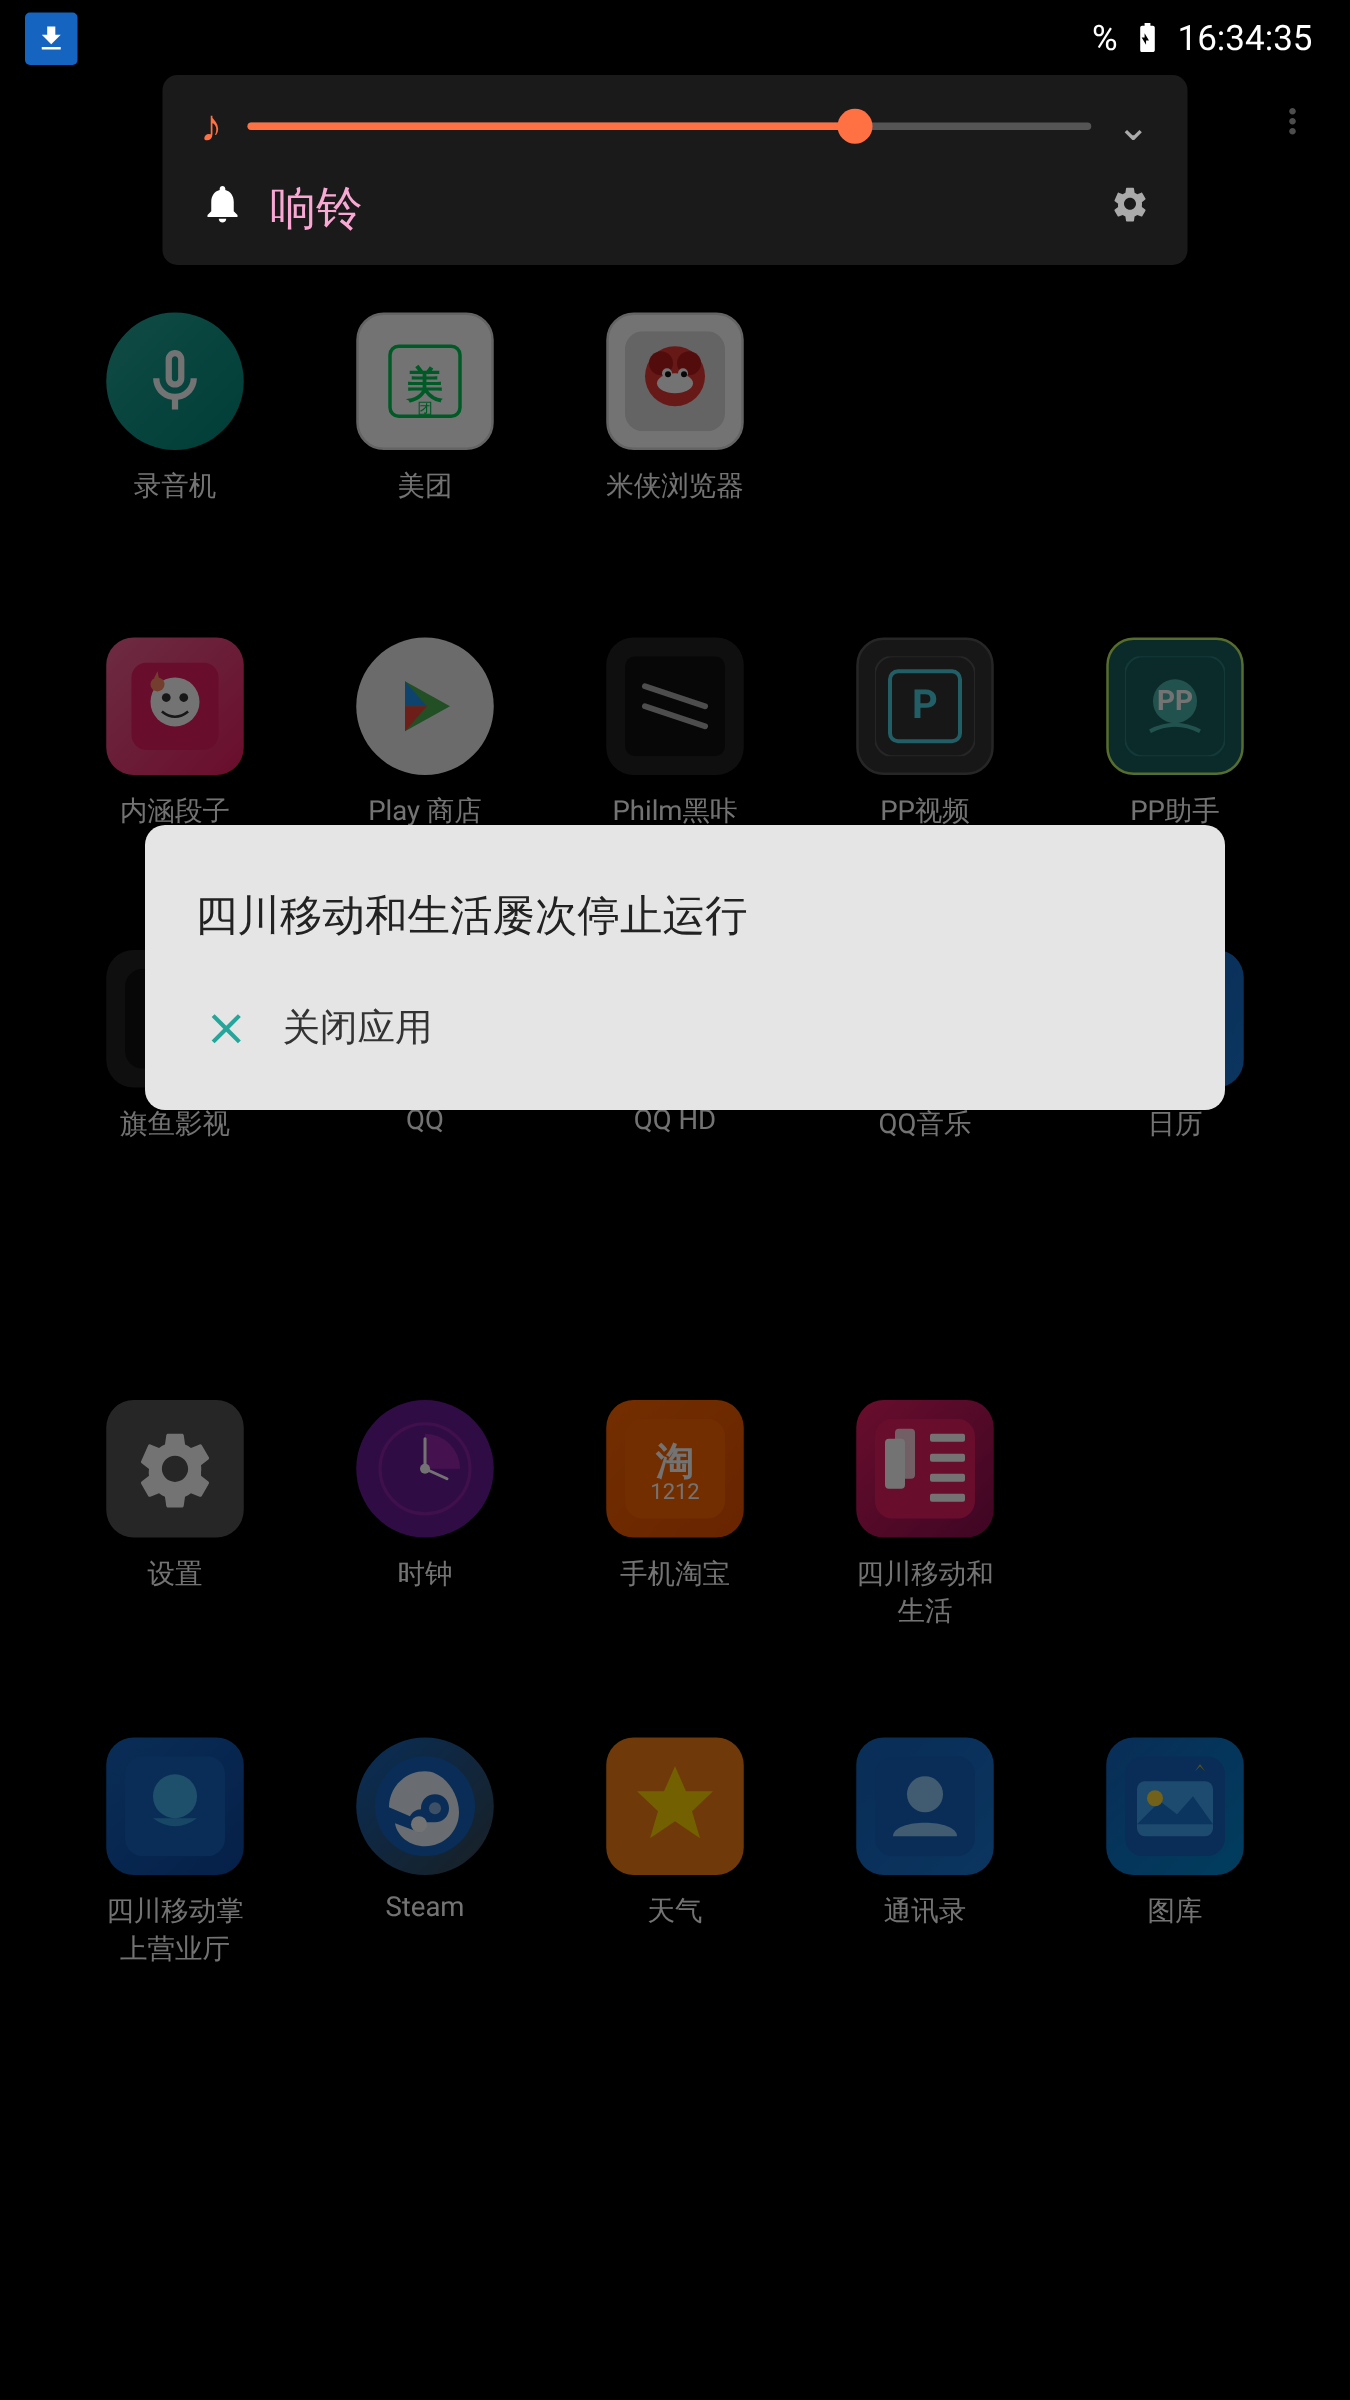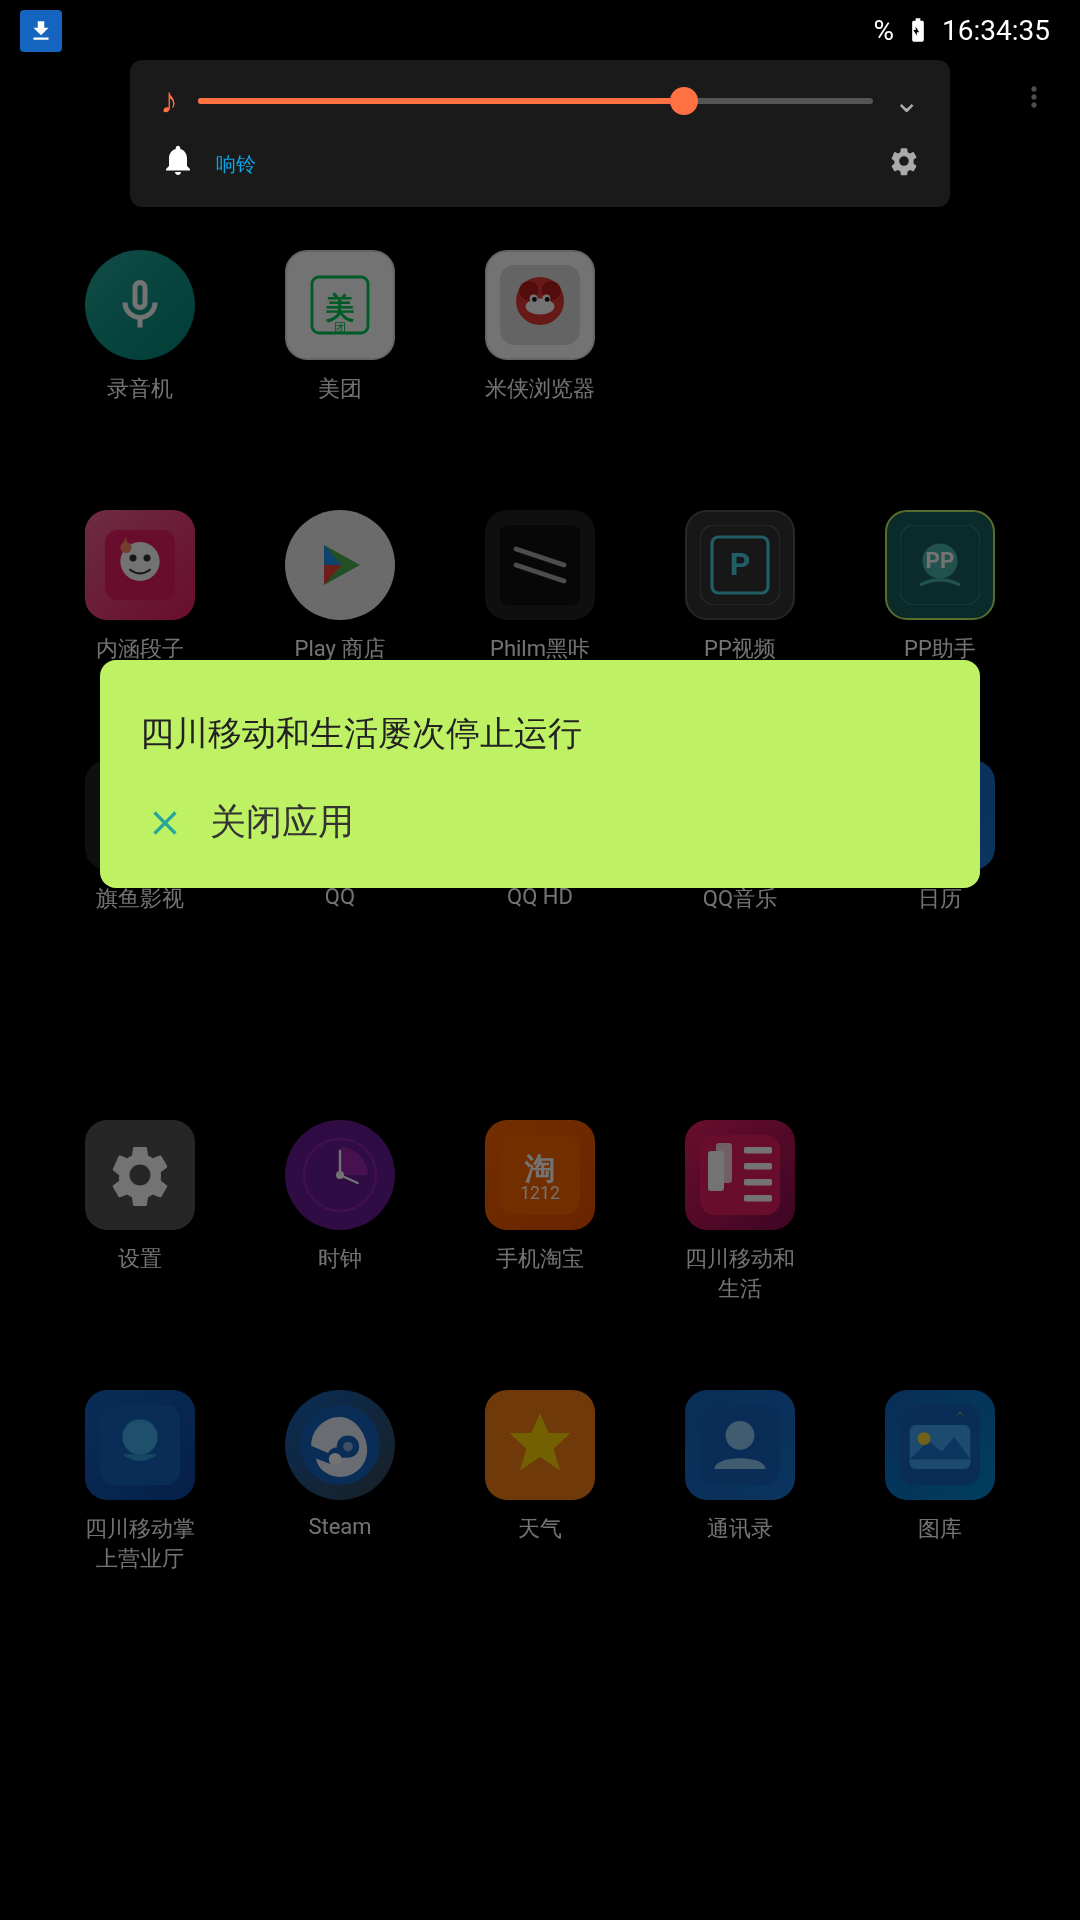--- a/index.html
+++ b/index.html
@@ -97,22 +97,22 @@
     .ringtone-row {
       display: flex;
       align-items: center;
       gap: 20px;
     }
     .bell-icon {
       color: #fff;
       font-size: 36px;
     }
     .ringtone-label {
-      color: #0ea5e9;
-      font-size: 20px;
+      color: #f9a8d4;
+      font-size: 37px;
       flex: 1;
     }
     .settings-icon {
       color: #aaa;
       font-size: 32px;
     }
     .more-icon {
       position: absolute;
       top: 80px;
       right: 30px;
@@ -244,23 +244,23 @@
       position: absolute;
       top: 0; left: 0; right: 0; bottom: 0;
       background: rgba(0,0,0,0.55);
       z-index: 50;
     }
 
     
     .dialog {
       position: absolute;
       top: 660px;
-      left: 100px;
+      left: 116px;
       right: 100px;
-      background: #bef264;
+      background: #e5e5e5;
       border-radius: 16px;
       padding: 50px 40px 40px;
       z-index: 200;
     }
     .dialog-title {
       font-size: 34px;
       color: #222;
       margin-bottom: 40px;
       line-height: 1.4;
     }
@@ -274,21 +274,21 @@
       width: 50px;
       height: 50px;
       display: flex;
       align-items: center;
       justify-content: center;
       color: #26A69A;
       font-size: 42px;
       font-weight: bold;
     }
     .dialog-action-label {
-      font-size: 36px;
+      font-size: 30px;
       color: #333;
     }
   </style>
 </head>
 <body>
 
 <div class="status-bar">
   <div class="status-bar-download">
     <div class="download-icon">
       <svg width="26" height="26" viewBox="0 0 24 24" fill="white">

